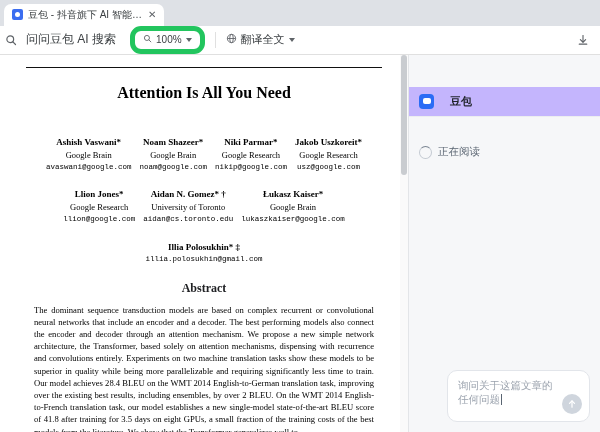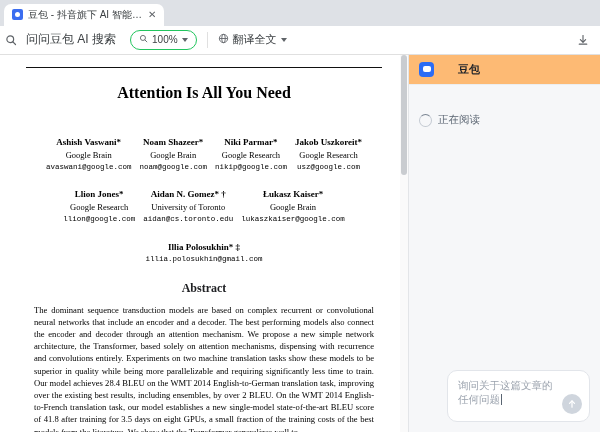--- a/index.html
+++ b/index.html
@@ -104,21 +104,21 @@
     display: flex;
     align-items: center;
     gap: 5px;
     margin-left: 4px;
     font-size: 12px;
     color: #3c4043;
     white-space: nowrap;
   }
   .zoom-pill {
     margin-left: 14px;
-    border: 1px solid #22c55e;
+    border: 5px solid #22c55e;
     border-radius: 11px;
     height: 18px;
     padding: 0 8px;
     display: flex;
     align-items: center;
     font-size: 10px;
     color: #3c4043;
     gap: 4px;
   }
   .sep {
@@ -249,24 +249,25 @@
     border-left: 1px solid #e3e5e8;
     display: flex;
     flex-direction: column;
     min-width: 0;
   }
   .side-header {
     height: 30px;
     display: flex;
     align-items: center;
     padding: 0 10px;
-    gap: 24px;
+    gap: 16px;
     border-bottom: 1px solid #eceef0;
-    background: #fdba74;
+    background: #c4b5fd;
     box-sizing: border-box;
+    margin-top: 32px;
   }
   .bot-avatar {
     width: 15px;
     height: 15px;
     border-radius: 4px;
     background: #2b6cf5;
     position: relative;
     flex: 0 0 auto;
   }
   .bot-avatar::before {

